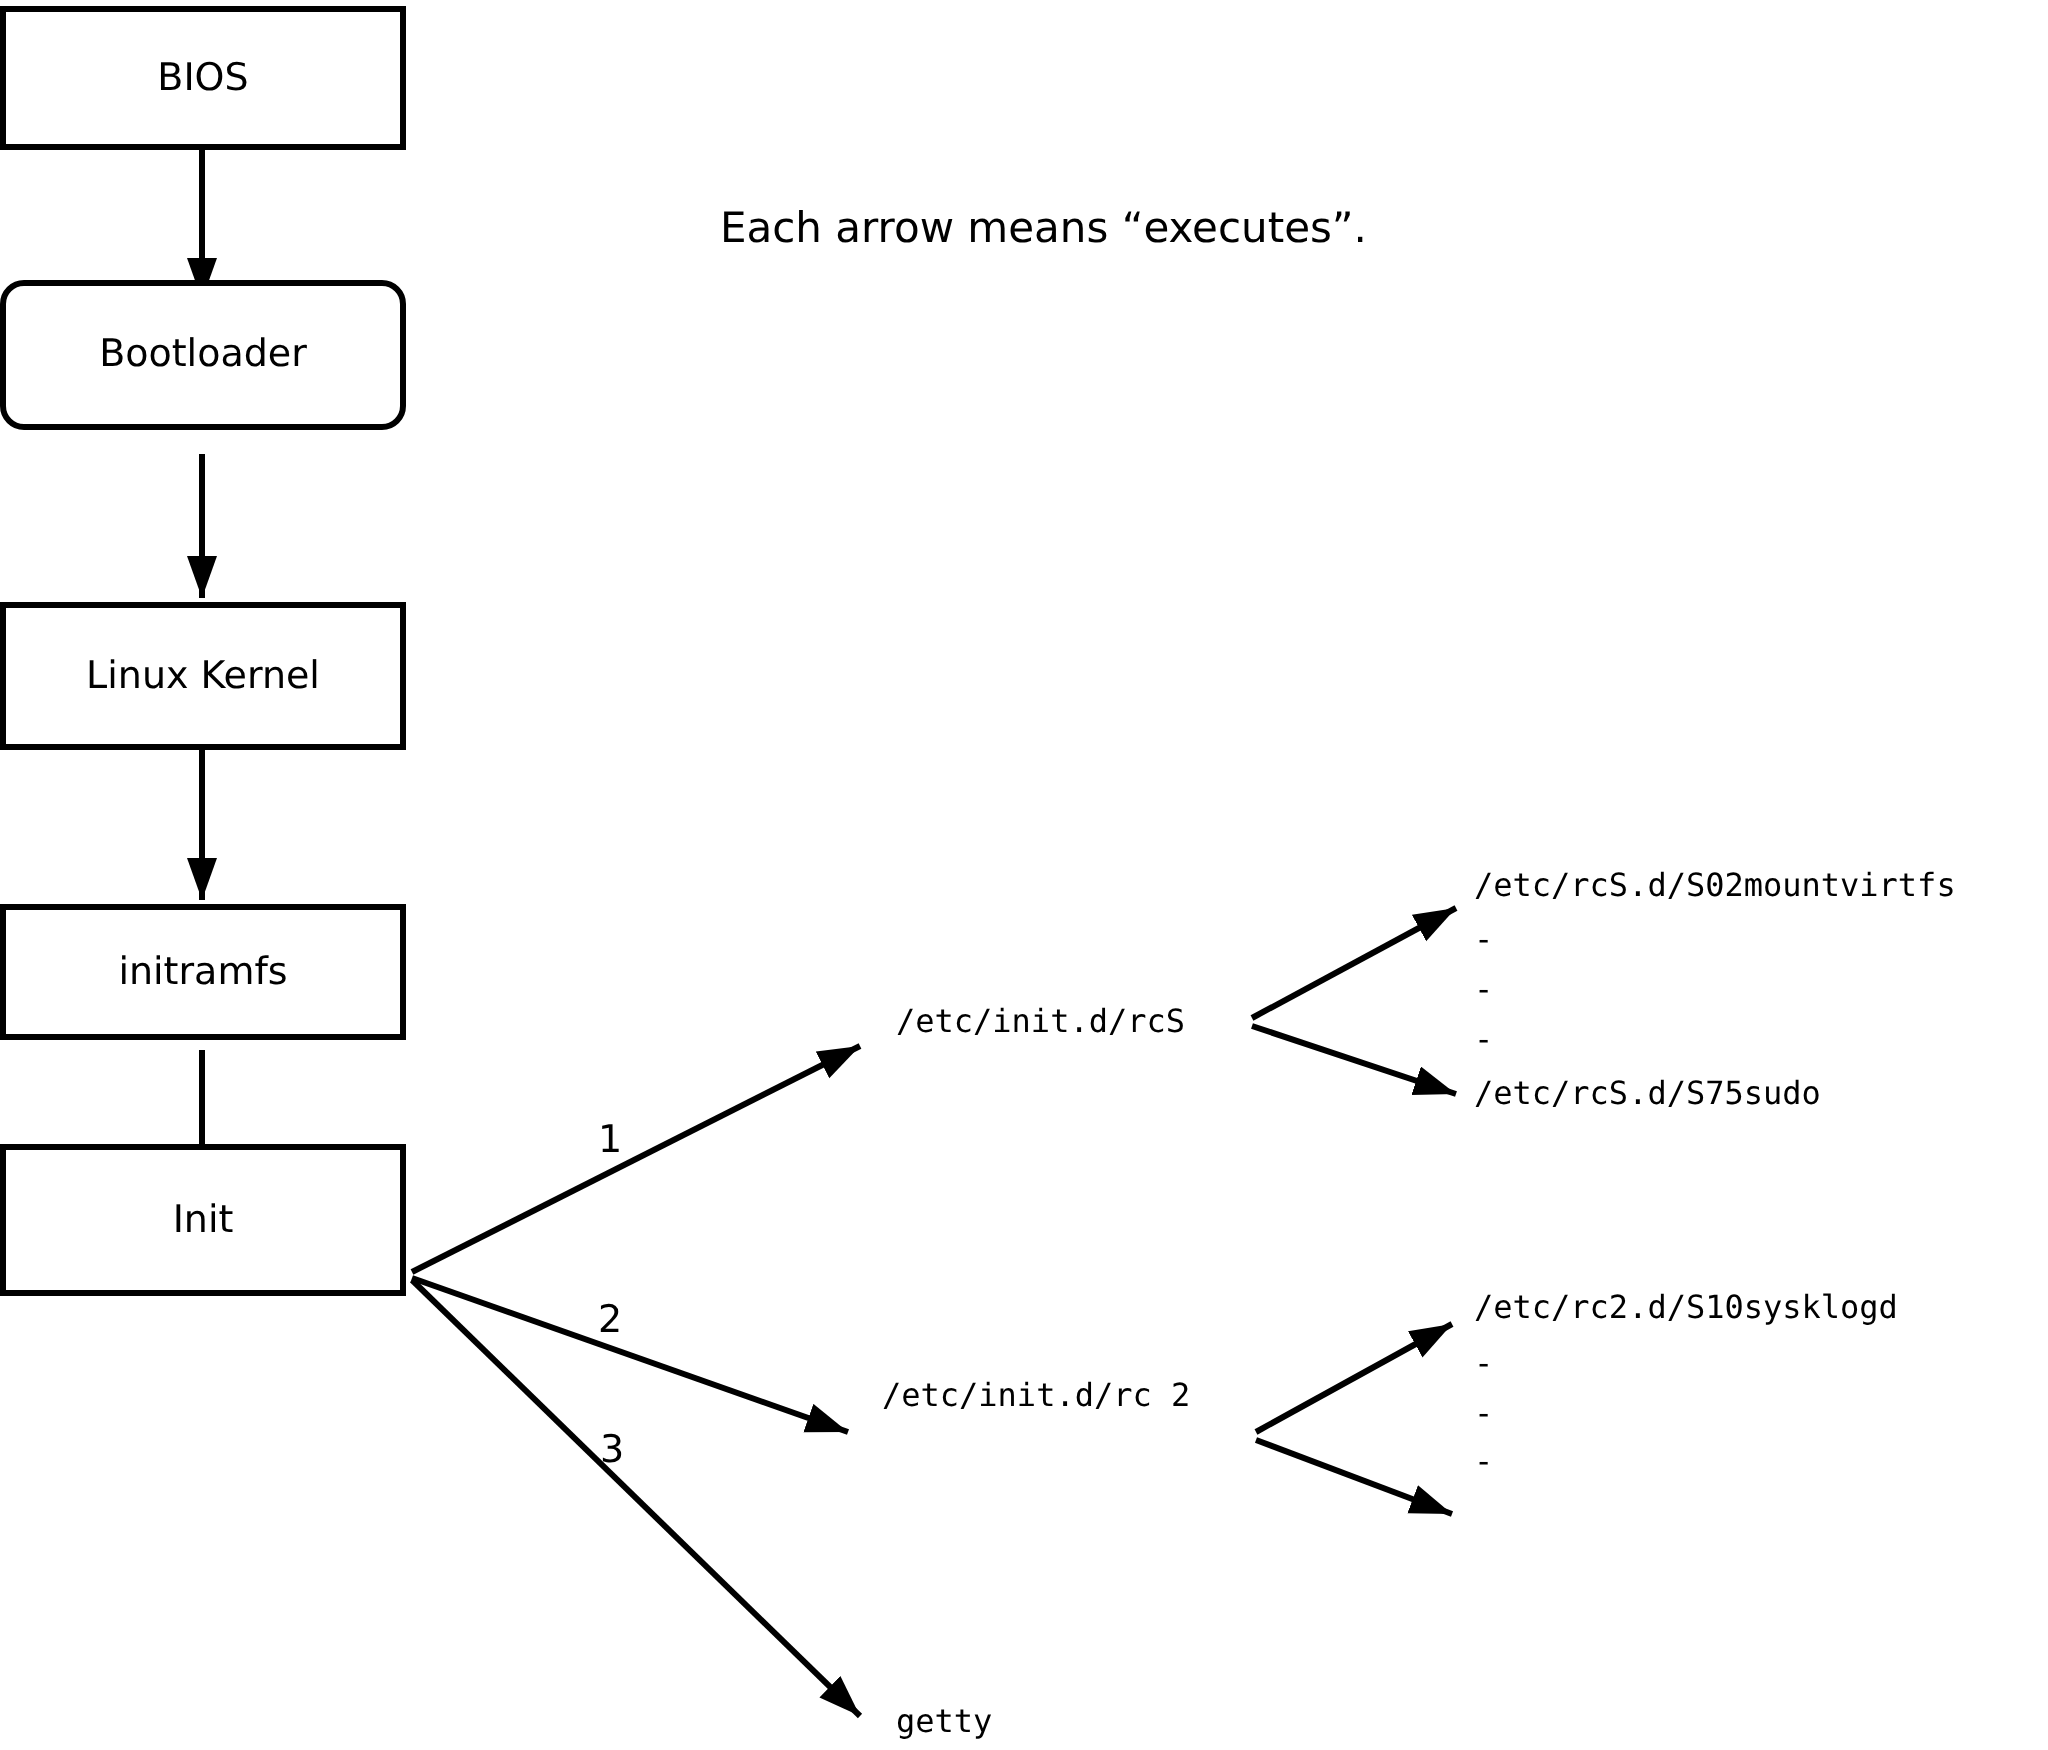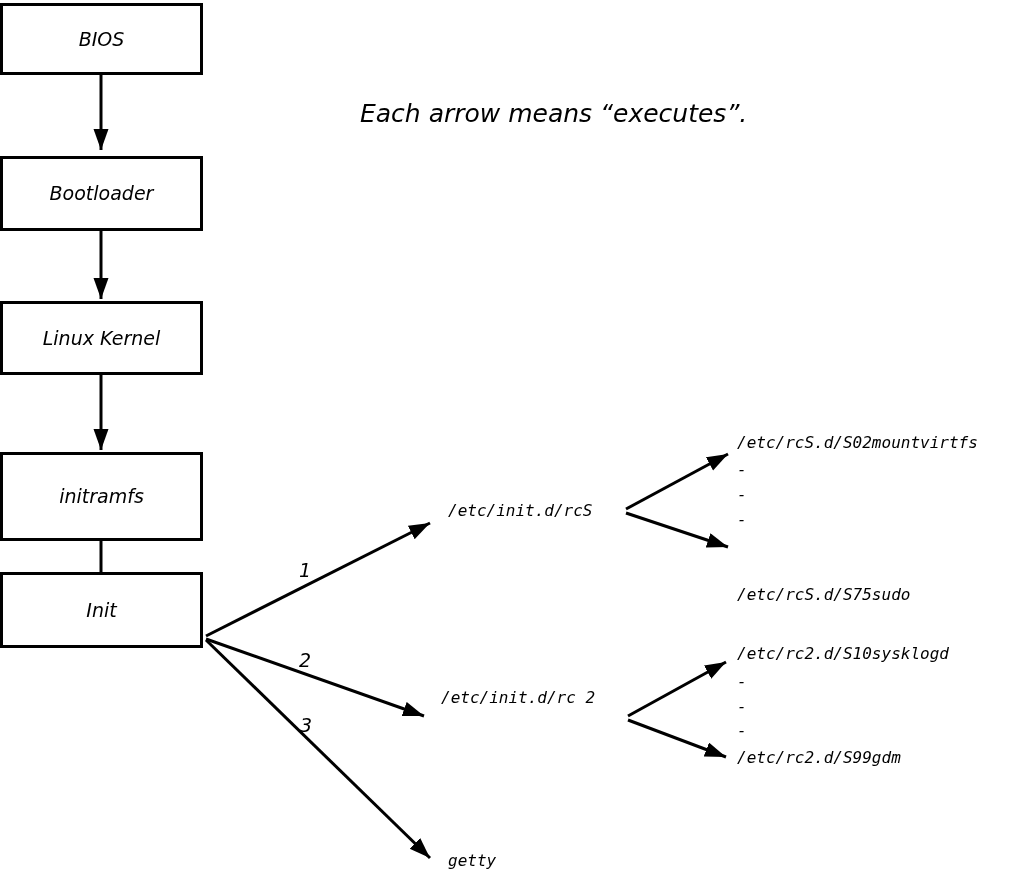--- a/index.html
+++ b/index.html
@@ -10,21 +10,20 @@
     height: 875px;
     overflow: hidden;
   }
   #diagram {
     position: relative;
     width: 1024px;
     height: 875px;
     background: #ffffff;
     font-family: "DejaVu Sans", sans-serif;
     color: #000000;
-    font-style: italic;
   }
   #arrow-layer {
     position: absolute;
     left: 0;
     top: 0;
     width: 1024px;
     height: 875px;
   }
   .box {
     position: absolute;
@@ -35,21 +34,21 @@
     background: #ffffff;
     display: flex;
     align-items: center;
     justify-content: center;
     font-size: 19px;
     line-height: 1;
     white-space: nowrap;
   }
   .txt {
     position: absolute;
-    font-size: 25px;
+    font-size: 21px;
     line-height: 24px;
     white-space: nowrap;
   }
   .mono {
     position: absolute;
     font-family: "DejaVu Sans Mono", monospace;
     font-size: 16px;
     line-height: 24px;
     white-space: nowrap;
   }
@@ -89,48 +88,47 @@
     <line x1="626" y1="509" x2="728" y2="454" marker-end="url(#ah)"></line>
     <line x1="626" y1="513" x2="728" y2="547" marker-end="url(#ah)"></line>
 
     <line x1="628" y1="716" x2="726" y2="662" marker-end="url(#ah)"></line>
     <line x1="628" y1="720" x2="726" y2="757" marker-end="url(#ah)"></line>
   </svg>
 
   <div class="box" style="top:3px;   height:72px;">
       <span>BIOS</span>
     </div>
-  <div class="box" style="top:156px; height:75px;">
+  <div class="box" style="top:140px; height:75px;border-radius:12px;">
       <span>Bootloader</span>
     </div>
   <div class="box" style="top:301px; height:74px;">
       <span>Linux Kernel</span>
     </div>
-  <div class="box" style="top:452px; height:89px;">
+  <div class="box" style="top:452px; height:68px;">
       <span>initramfs</span>
     </div>
   <div class="box" style="top:572px; height:76px;">
       <span>Init</span>
     </div>
 
   <div class="txt" style="left:360px; top:102px;">Each arrow means “executes”.</div>
 
   <div class="branch-num" style="left:296px; top:558px;">1</div>
   <div class="branch-num" style="left:296px; top:648px;">2</div>
   <div class="branch-num" style="left:297px; top:713px;">3</div>
 
   <div class="mono" style="left:448px; top:499px;text-align:right;">/etc/init.d/rcS</div>
   <div class="mono" style="left:441px; top:686px;">/etc/init.d/rc 2</div>
   <div class="mono" style="left:448px; top:849px;">getty</div>
 
   <div class="mono" style="left:737px; top:431px;">/etc/rcS.d/S02mountvirtfs</div>
   <div class="mono" style="left:737px; top:458px;">-</div>
   <div class="mono" style="left:737px; top:483px;">-</div>
   <div class="mono" style="left:737px; top:508px;">-</div>
-  <div class="mono" style="left:737px; top:535px;margin-top:48px;">/etc/rcS.d/S75sudo</div>
+  <div class="mono" style="left:737px; top:535px;">/etc/rcS.d/S75sudo</div>
 
   <div class="mono" style="left:737px; top:642px;">/etc/rc2.d/S10sysklogd</div>
   <div class="mono" style="left:737px; top:670px;">-</div>
   <div class="mono" style="left:737px; top:695px;">-</div>
   <div class="mono" style="left:737px; top:719px;">-</div>
-  <div class="mono" style="left:737px; top:746px;">/etc/rc2.d/S99gdm</div>
 
 </div>
 
 </body></html>

